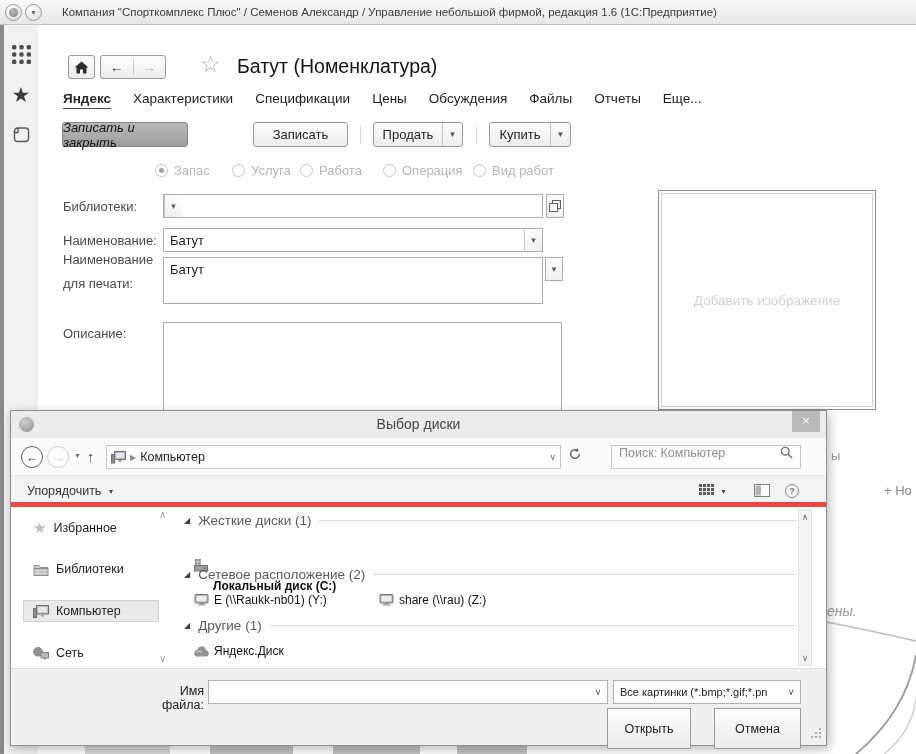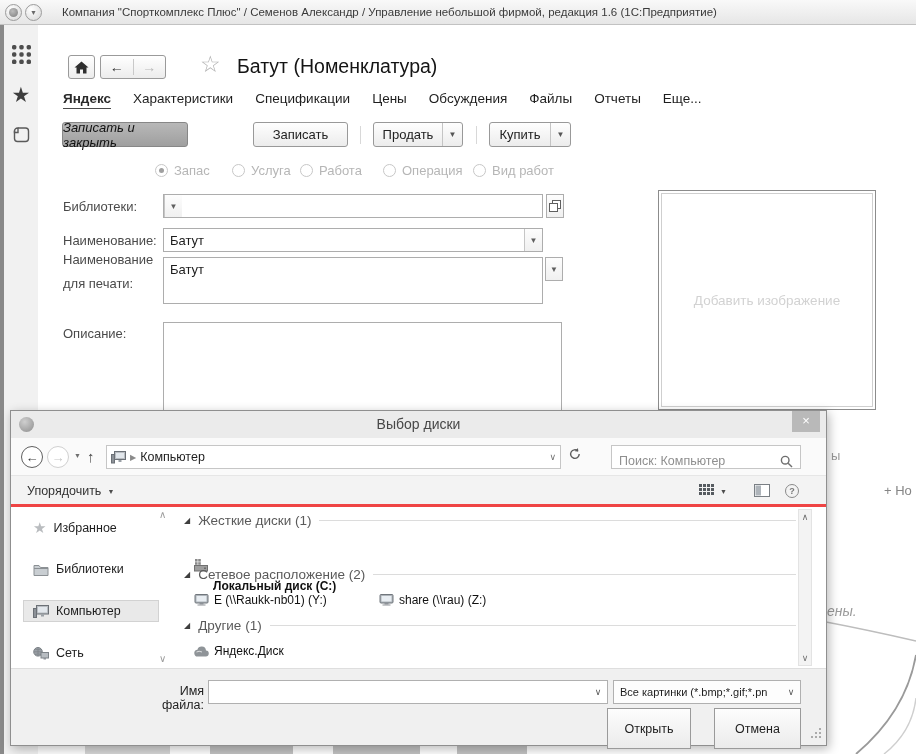--- a/index.html
+++ b/index.html
@@ -81,24 +81,24 @@
   .dlg-close { position:absolute; right:6px; top:0; width:28px; height:21px; background:#b9b9b9;
     color:#fff; font-size:13px; text-align:center; line-height:20px; }
 
   .dlg-nav { position:absolute; left:0; top:27px; width:100%; height:38px; background:#fafafa;
     border-bottom:1px solid #e6e6e6; }
   .nav-circle { position:absolute; top:8px; width:22px; height:22px; border-radius:50%;
     display:flex; align-items:center; justify-content:center; font-size:13px; background:#fff; }
   .addr { position:absolute; left:95px; top:7px; width:455px; height:24px; background:#fff;
     border:1px solid #c6c6c6; display:flex; align-items:center; padding:0 4px; gap:4px; font-size:12.5px; color:#1e1e1e; }
   .searchbox { position:absolute; left:600px; top:7px; width:190px; height:24px; background:#fff;
-    border:1px solid #c6c6c6; display:flex; align-items:flex-end; padding:0 7px; font-size:12.5px; color:#8f8f8f; }
+    border:1px solid #c6c6c6; display:flex; align-items:flex-start; padding:0 7px; font-size:12.5px; color:#8f8f8f; }
 
   .dlg-toolbar { position:absolute; left:0; top:65px; width:100%; height:31px; background:#f3f3f3;
-    border-bottom:3px solid #ef4444; font-size:12.5px; color:#333; }
+    border-bottom:5px solid #ef4444; font-size:12.5px; color:#333; }
 
   .dlg-content { position:absolute; left:0; top:96px; width:815px; height:161px; background:#fff; }
   .place-item { position:absolute; display:flex; align-items:center; gap:7px; font-size:12.5px; color:#1e1e1e; }
   .place-sel { position:absolute; left:12px; width:136px; height:22px; background:#e9e9e9; border:1px solid #d2d2d2; }
   .grp-row { position:absolute; left:173px; width:612px; display:flex; align-items:center; gap:8px;
     font-size:13.5px; color:#5a5a5a; white-space:nowrap; }
   .grp-tri { font-size:8px; color:#3f3f3f; line-height:1; }
   .grp-rule { flex:1; height:1px; background:#dcdcdc; }
   .fs-item { position:absolute; display:flex; align-items:center; gap:5px; font-size:12px; color:#111; white-space:nowrap; }
   .mini-scroll { position:absolute; width:14px; background:#f3f3f3; border:1px solid #e3e3e3;

